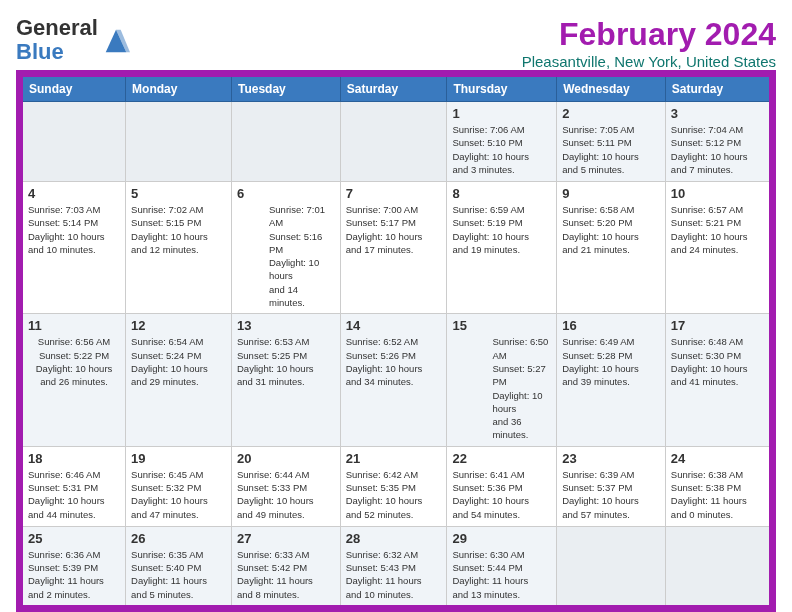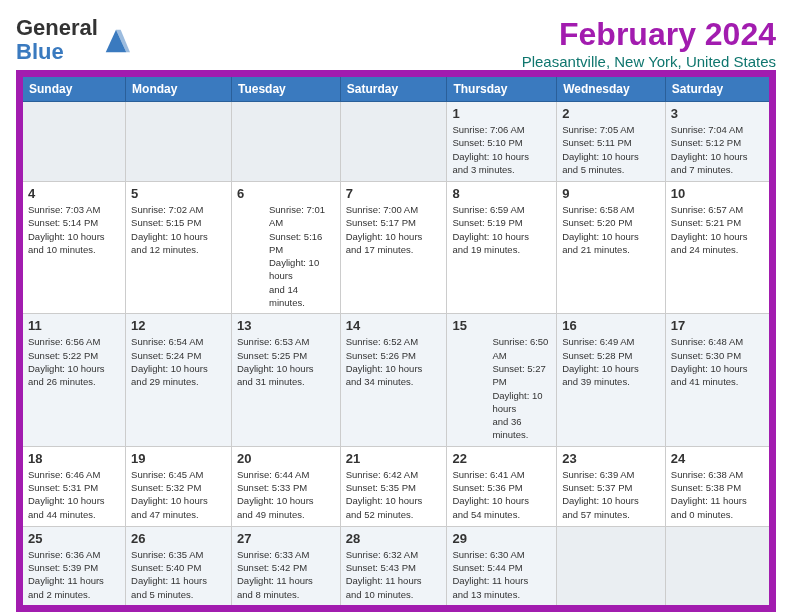--- a/index.html
+++ b/index.html
@@ -201,21 +201,21 @@
           <span class="day-number">10</span>
           <div class="day-info" style="white-space: pre-line;">Sunrise: 6:57 AM
 Sunset: 5:21 PM
 Daylight: 10 hours
 and 24 minutes.</div>
         </td>
       </tr>
       <tr class="alt-row">
         <td>
           <span class="day-number">11</span>
-          <div class="day-info" style="white-space: pre-line;">Sunrise: 6:56 AM
+          <div class="day-info" style="white-space: pre-line; text-align: center;">Sunrise: 6:56 AM
 Sunset: 5:22 PM
 Daylight: 10 hours
 and 26 minutes.</div>
         </td>
         <td>
           <span class="day-number">12</span>
           <div class="day-info" style="white-space: pre-line;">Sunrise: 6:54 AM
 Sunset: 5:24 PM
 Daylight: 10 hours
 and 29 minutes.</div>

